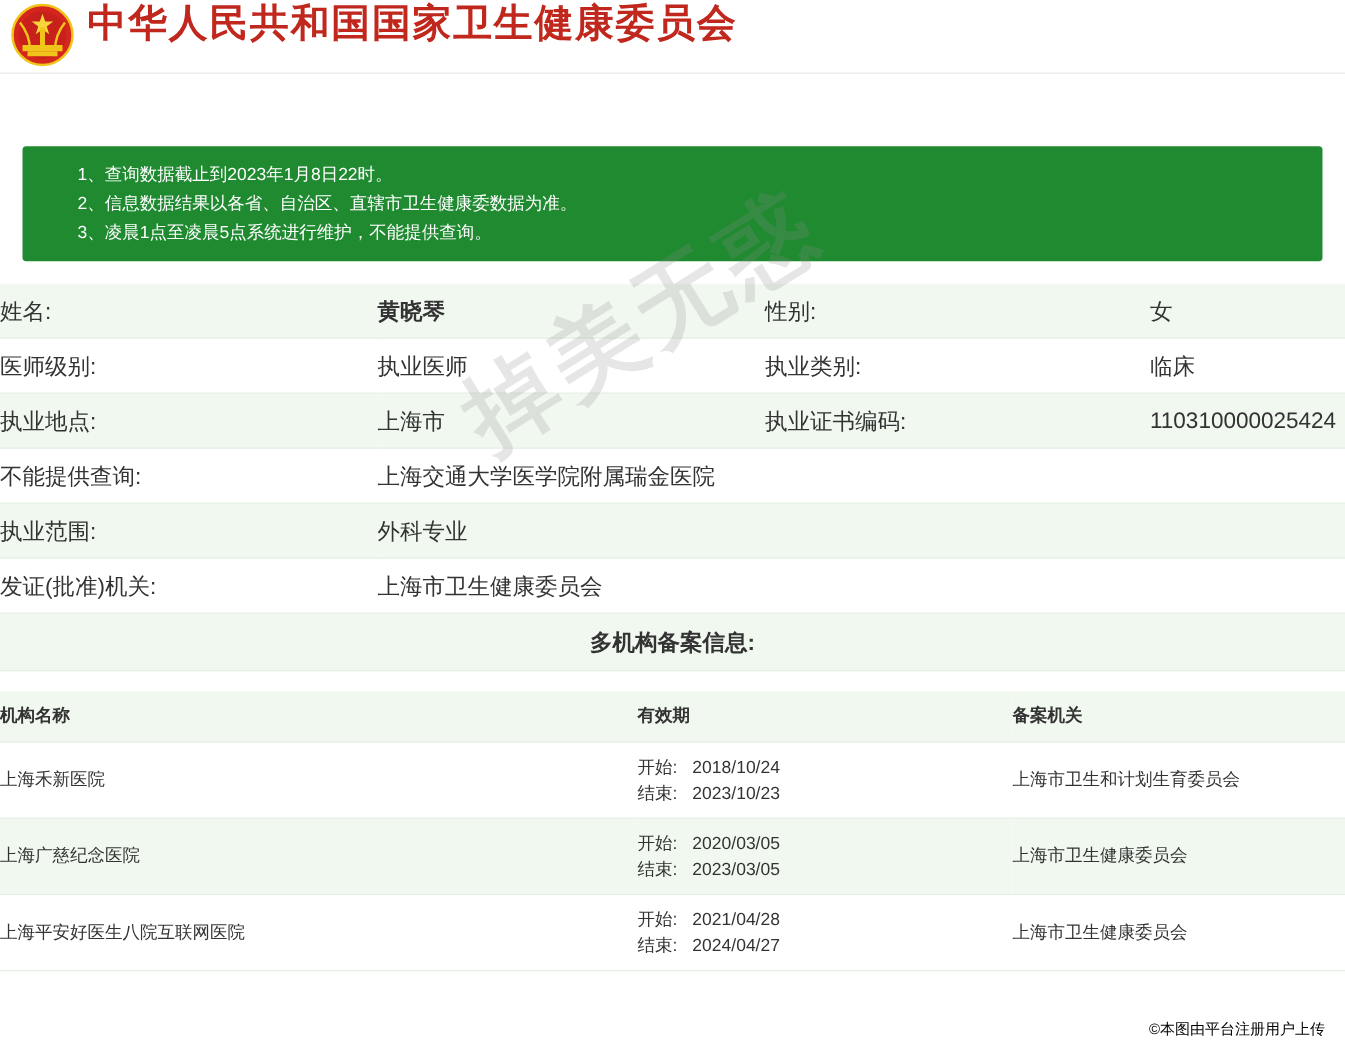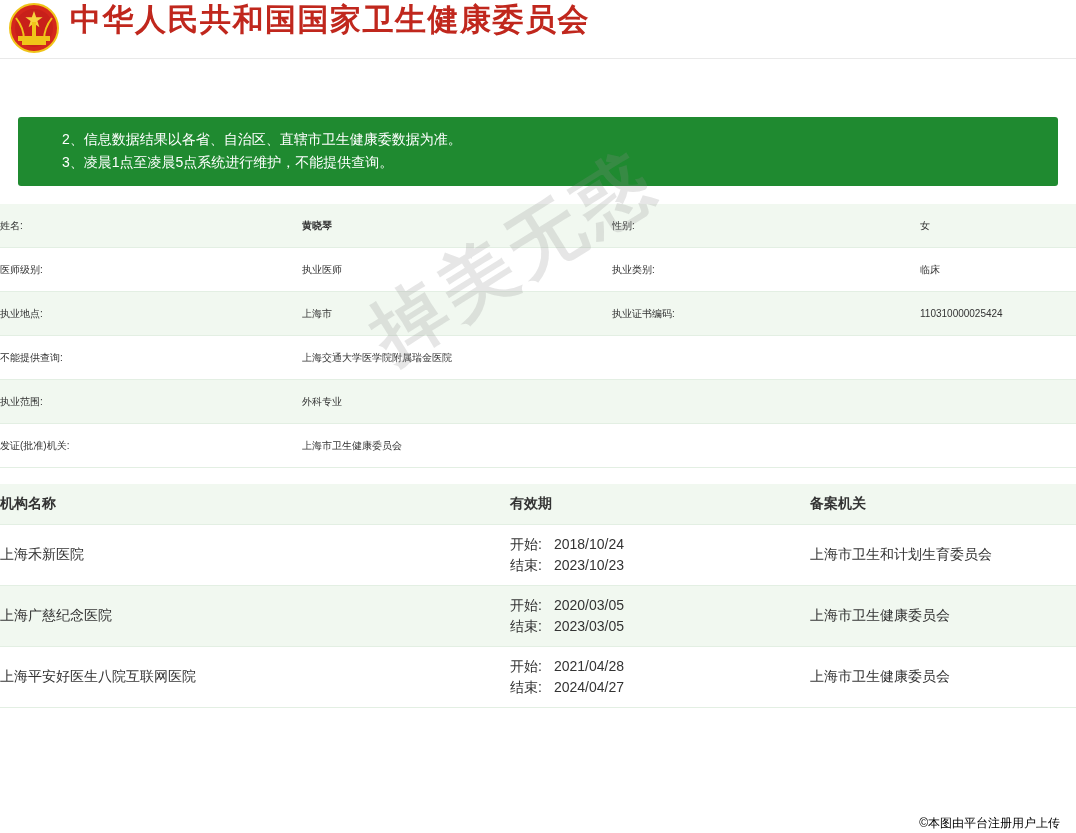--- a/index.html
+++ b/index.html
@@ -86,21 +86,21 @@
   
   .info-table {
     width: 1076px;
     border-collapse: collapse;
     margin-top: 18px;
     table-layout: fixed;
   }
   .info-table td {
     height: 43px;
     border-bottom: 1px solid #e3efe3;
-    font-size: 10px;
+    font-size: 18px;
     vertical-align: middle;
     padding: 0;
   }
   .info-table tr:nth-child(odd) td { background: #f1f8f0; }
   .info-table tr:nth-child(even) td { background: #ffffff; }
   .lbl {
     color: #333333;
     padding-left: 12px;
     width: 300px;
     font-weight: normal;
@@ -205,20 +205,21 @@
     </svg>
   </div>
   <div class="header-titles">
     <div class="title-cn">中华人民共和国国家卫生健康委员会</div>
   </div>
   <div class="header-fade"></div>
 </div>
 
 <div class="notice-wrap">
   <div class="notice">
+    <div class="notice-line">1、查询数据截止到2023年1月8日22时。</div>
     <div class="notice-line">2、信息数据结果以各省、自治区、直辖市卫生健康委数据为准。</div>
     <div class="notice-line">3、凌晨1点至凌晨5点系统进行维护，不能提供查询。</div>
   </div>
 </div>
 
 <table class="info-table">
   <colgroup>
     <col class="col-a">
       <col class="col-b">
       <col class="col-c">
@@ -254,20 +255,23 @@
       <td class="val">外科专业</td>
       <td class="lbl2"></td>
       <td class="val"></td>
     </tr>
     <tr>
       <td class="lbl">发证(批准)机关:</td>
       <td class="val">上海市卫生健康委员会</td>
       <td class="lbl2"></td>
       <td class="val"></td>
     </tr>
+    <tr class="multi-head">
+      <td colspan="4">多机构备案信息:</td>
+    </tr>
   </tbody>
 </table>
 
 <table class="rec-table">
   <colgroup>
     <col style="width:510px">
       <col style="width:300px">
       <col style="width:266px">
   </colgroup>
   <thead>

